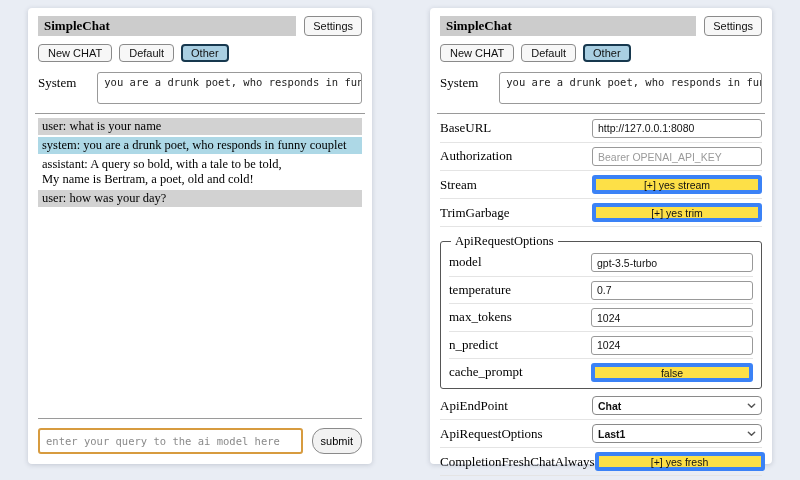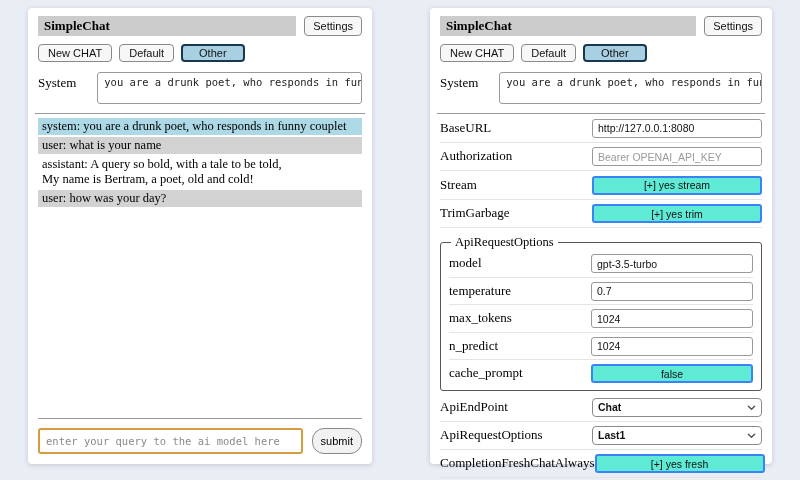--- a/index.html
+++ b/index.html
@@ -33,21 +33,21 @@
     font-size:11px; color:#111;
     background:#f7f7f7;
     border:1px solid #8a8a8a; border-radius:4px;
     padding:1px 8px; cursor:pointer; white-space:nowrap;
   }
   .session-row { display:flex; gap:7px; margin-top:8px; }
   .session-row .btn { padding:2px 9px; }
   .btn.active {
     background:#a9cfe2;
     border:2px solid #17384e;
-    padding:1px 16px;
+    padding:1px 8px;
   }
 
   
   .system-row { display:flex; gap:21px; margin:10px 0 9px 0; align-items:flex-start;justify-content:flex-end; }
   .field-label { font-size:13px; padding-top:3px; }
   .system-input {
     flex:1; height:32px; resize:none;
     font-family:"DejaVu Sans Mono", monospace; font-size:10.5px;
     color:#222; border:1px solid #999; border-radius:3px;
     padding:3px 6px; outline:none; overflow:hidden; white-space:nowrap;
@@ -85,21 +85,21 @@
   .ctl { width:170px; flex:0 0 170px; }
   .text-input {
     height:19px; width:100%;
     font-family:"Liberation Sans", sans-serif; font-size:10.5px; color:#111;
     border:1px solid #999; border-radius:3px; padding:0 5px; outline:none;
   }
   .text-input::placeholder { color:#9a9a9a; }
   .wide-btn {
     height:19px; width:100%;
     font-family:"Liberation Sans", sans-serif; font-size:10.5px; color:#111;
-    background:#5eead4; border:2px solid #3b82f6; border-radius:3px; cursor:pointer;
+    background:#fde047; border:4px solid #3b82f6; border-radius:3px; cursor:pointer;
   }
   .fake-select {
     height:19px; width:100%;
     background:#fff; border:1px solid #8a8a8a; border-radius:4px;
     display:flex; align-items:center; justify-content:space-between;
     padding:0 5px; cursor:pointer;
     font-family:"Liberation Sans", sans-serif; font-size:10.5px; font-weight:700; color:#111;
   }
   .chev { width:9px; height:9px; flex:0 0 9px; }
 
@@ -128,22 +128,22 @@
   </div>
 
   <div class="system-row">
     <span class="field-label">System</span>
     <textarea class="system-input" spellcheck="false" style="">you are a drunk poet, who responds in funny couplet</textarea>
   </div>
 
   <hr class="divider">
 
   <div class="chat-log">
+    <div class="msg user">user: what is your name</div>
     <div class="msg sys">system: you are a drunk poet, who responds in funny couplet</div>
-    <div class="msg user">user: what is your name</div>
     <div class="msg asst">assistant: A query so bold, with a tale to be told,
 My name is Bertram, a poet, old and cold!</div>
     <div class="msg user">user: how was your day?</div>
   </div>
 
   <div class="query-section">
     <input class="query-input focused" placeholder="enter your query to the ai model here" style="">
     <button class="submit-btn">submit</button>
   </div>
 </div>

